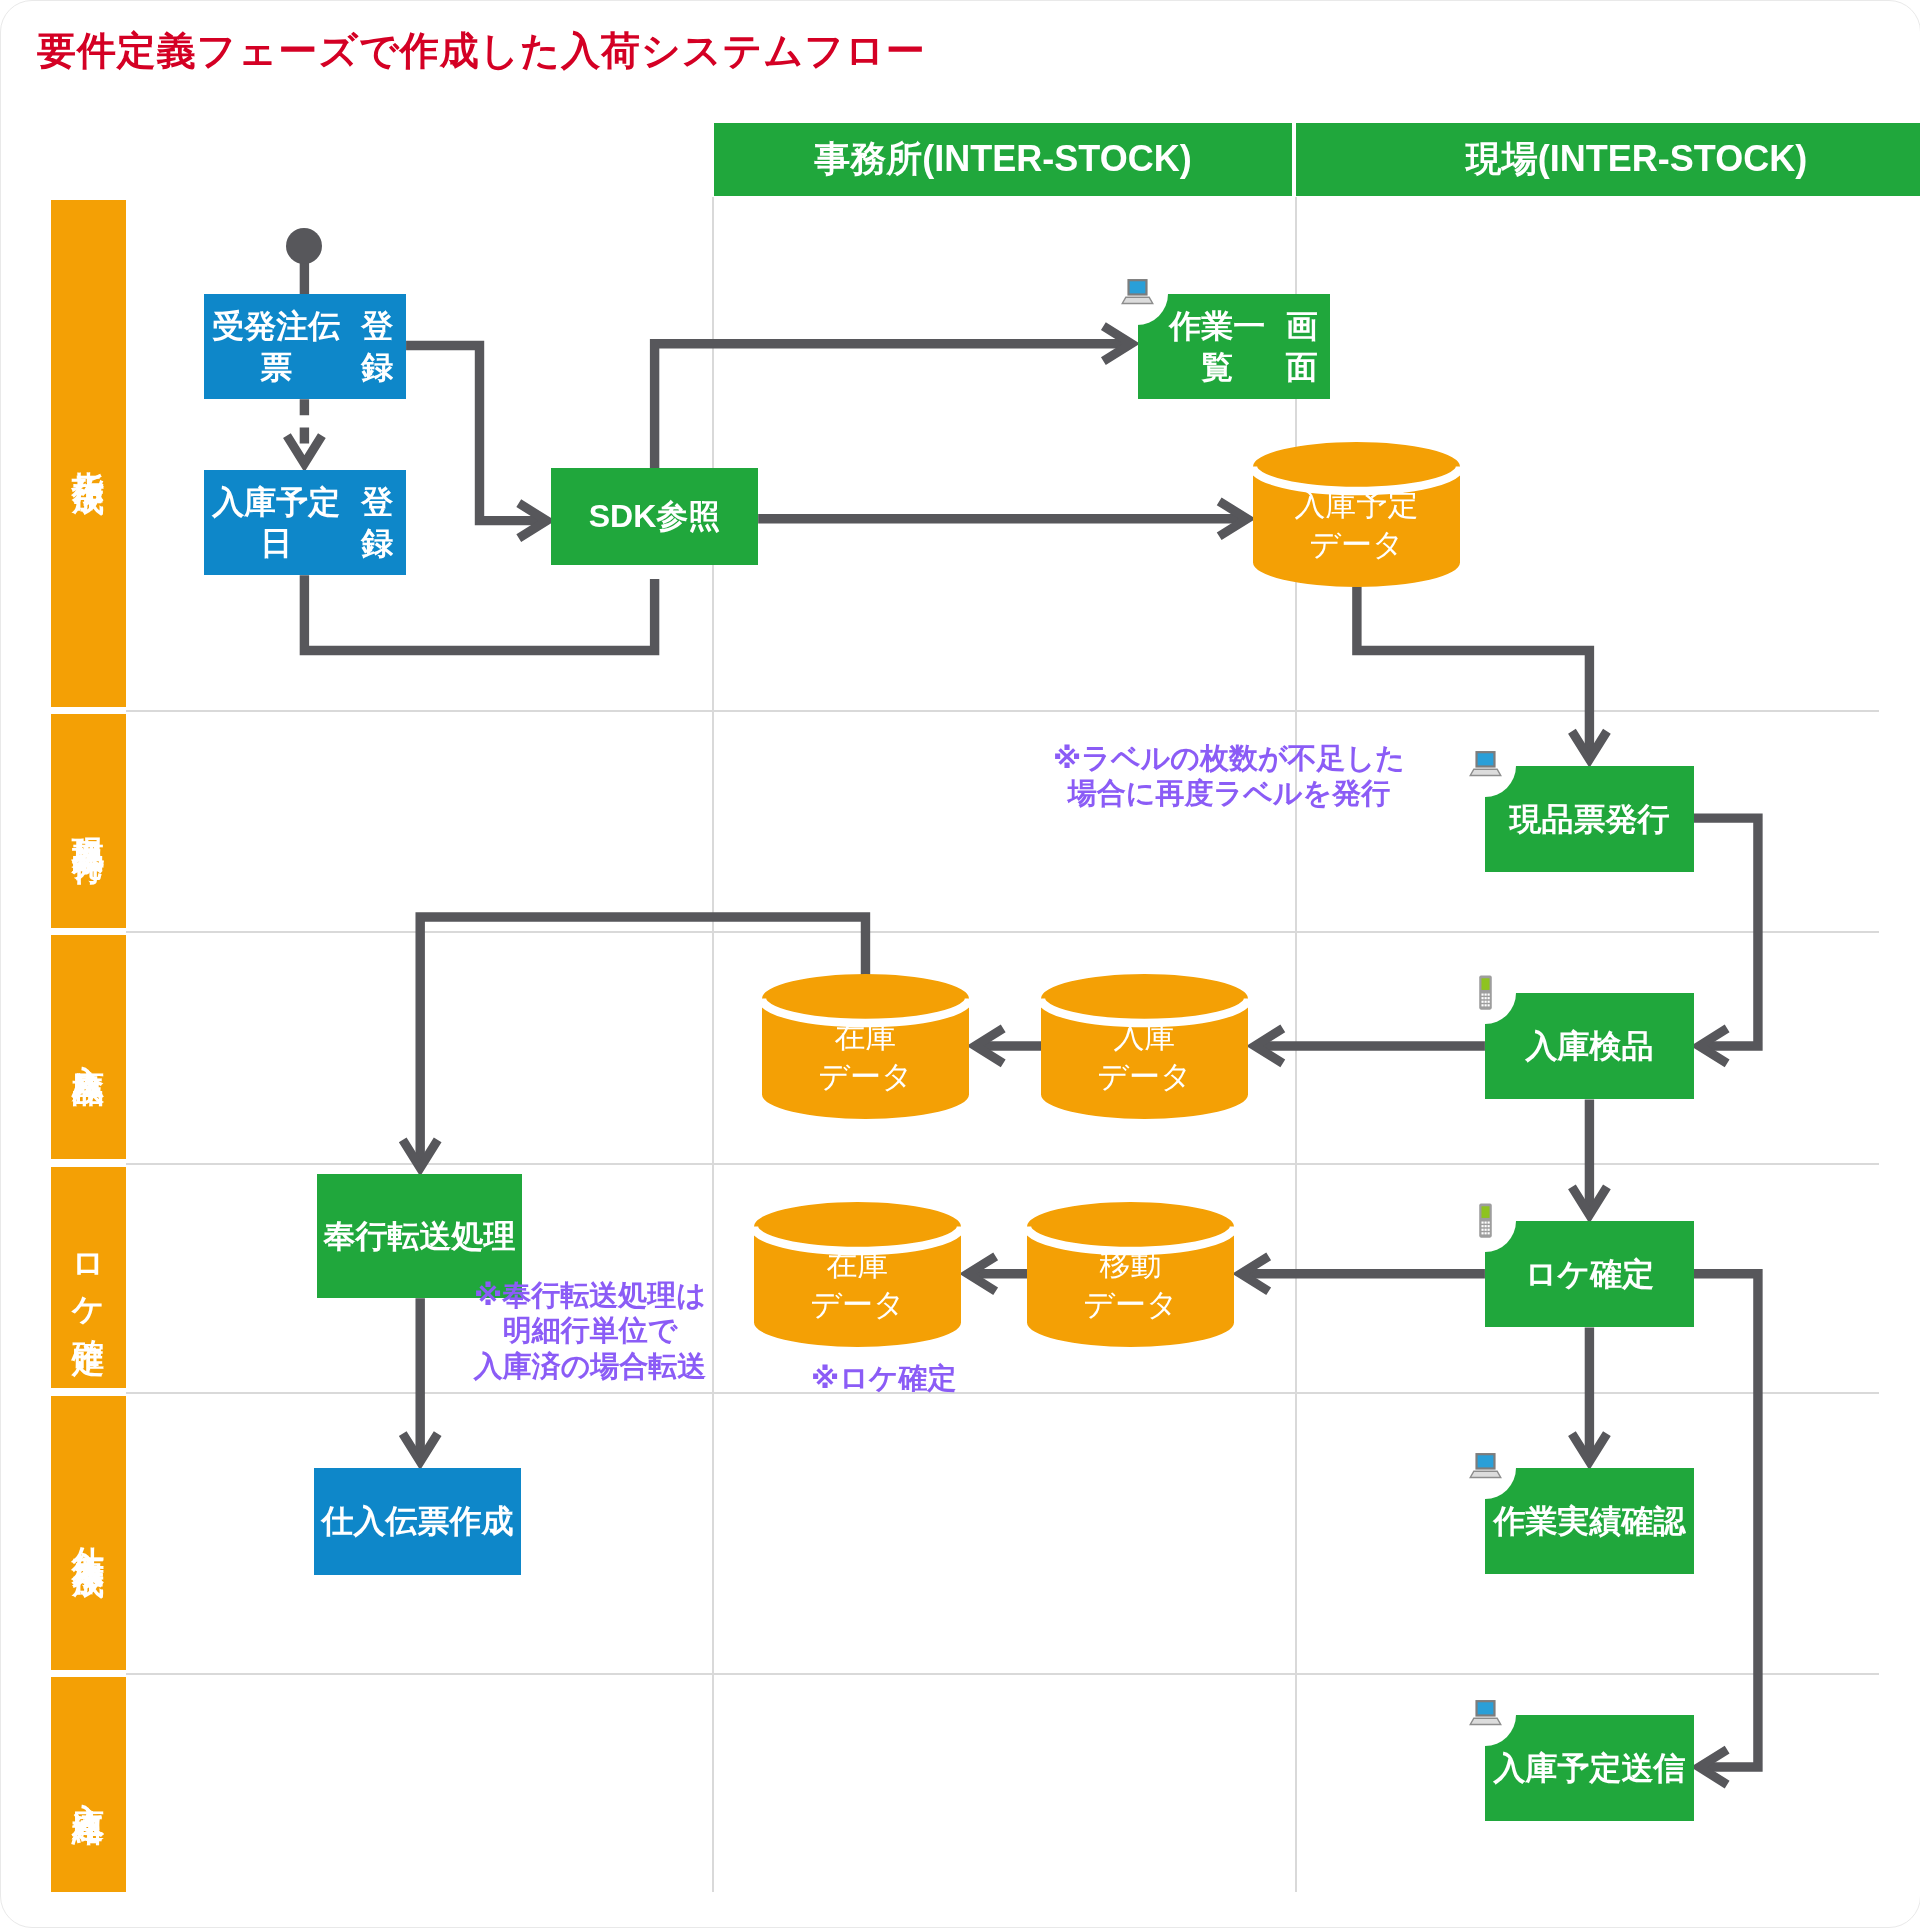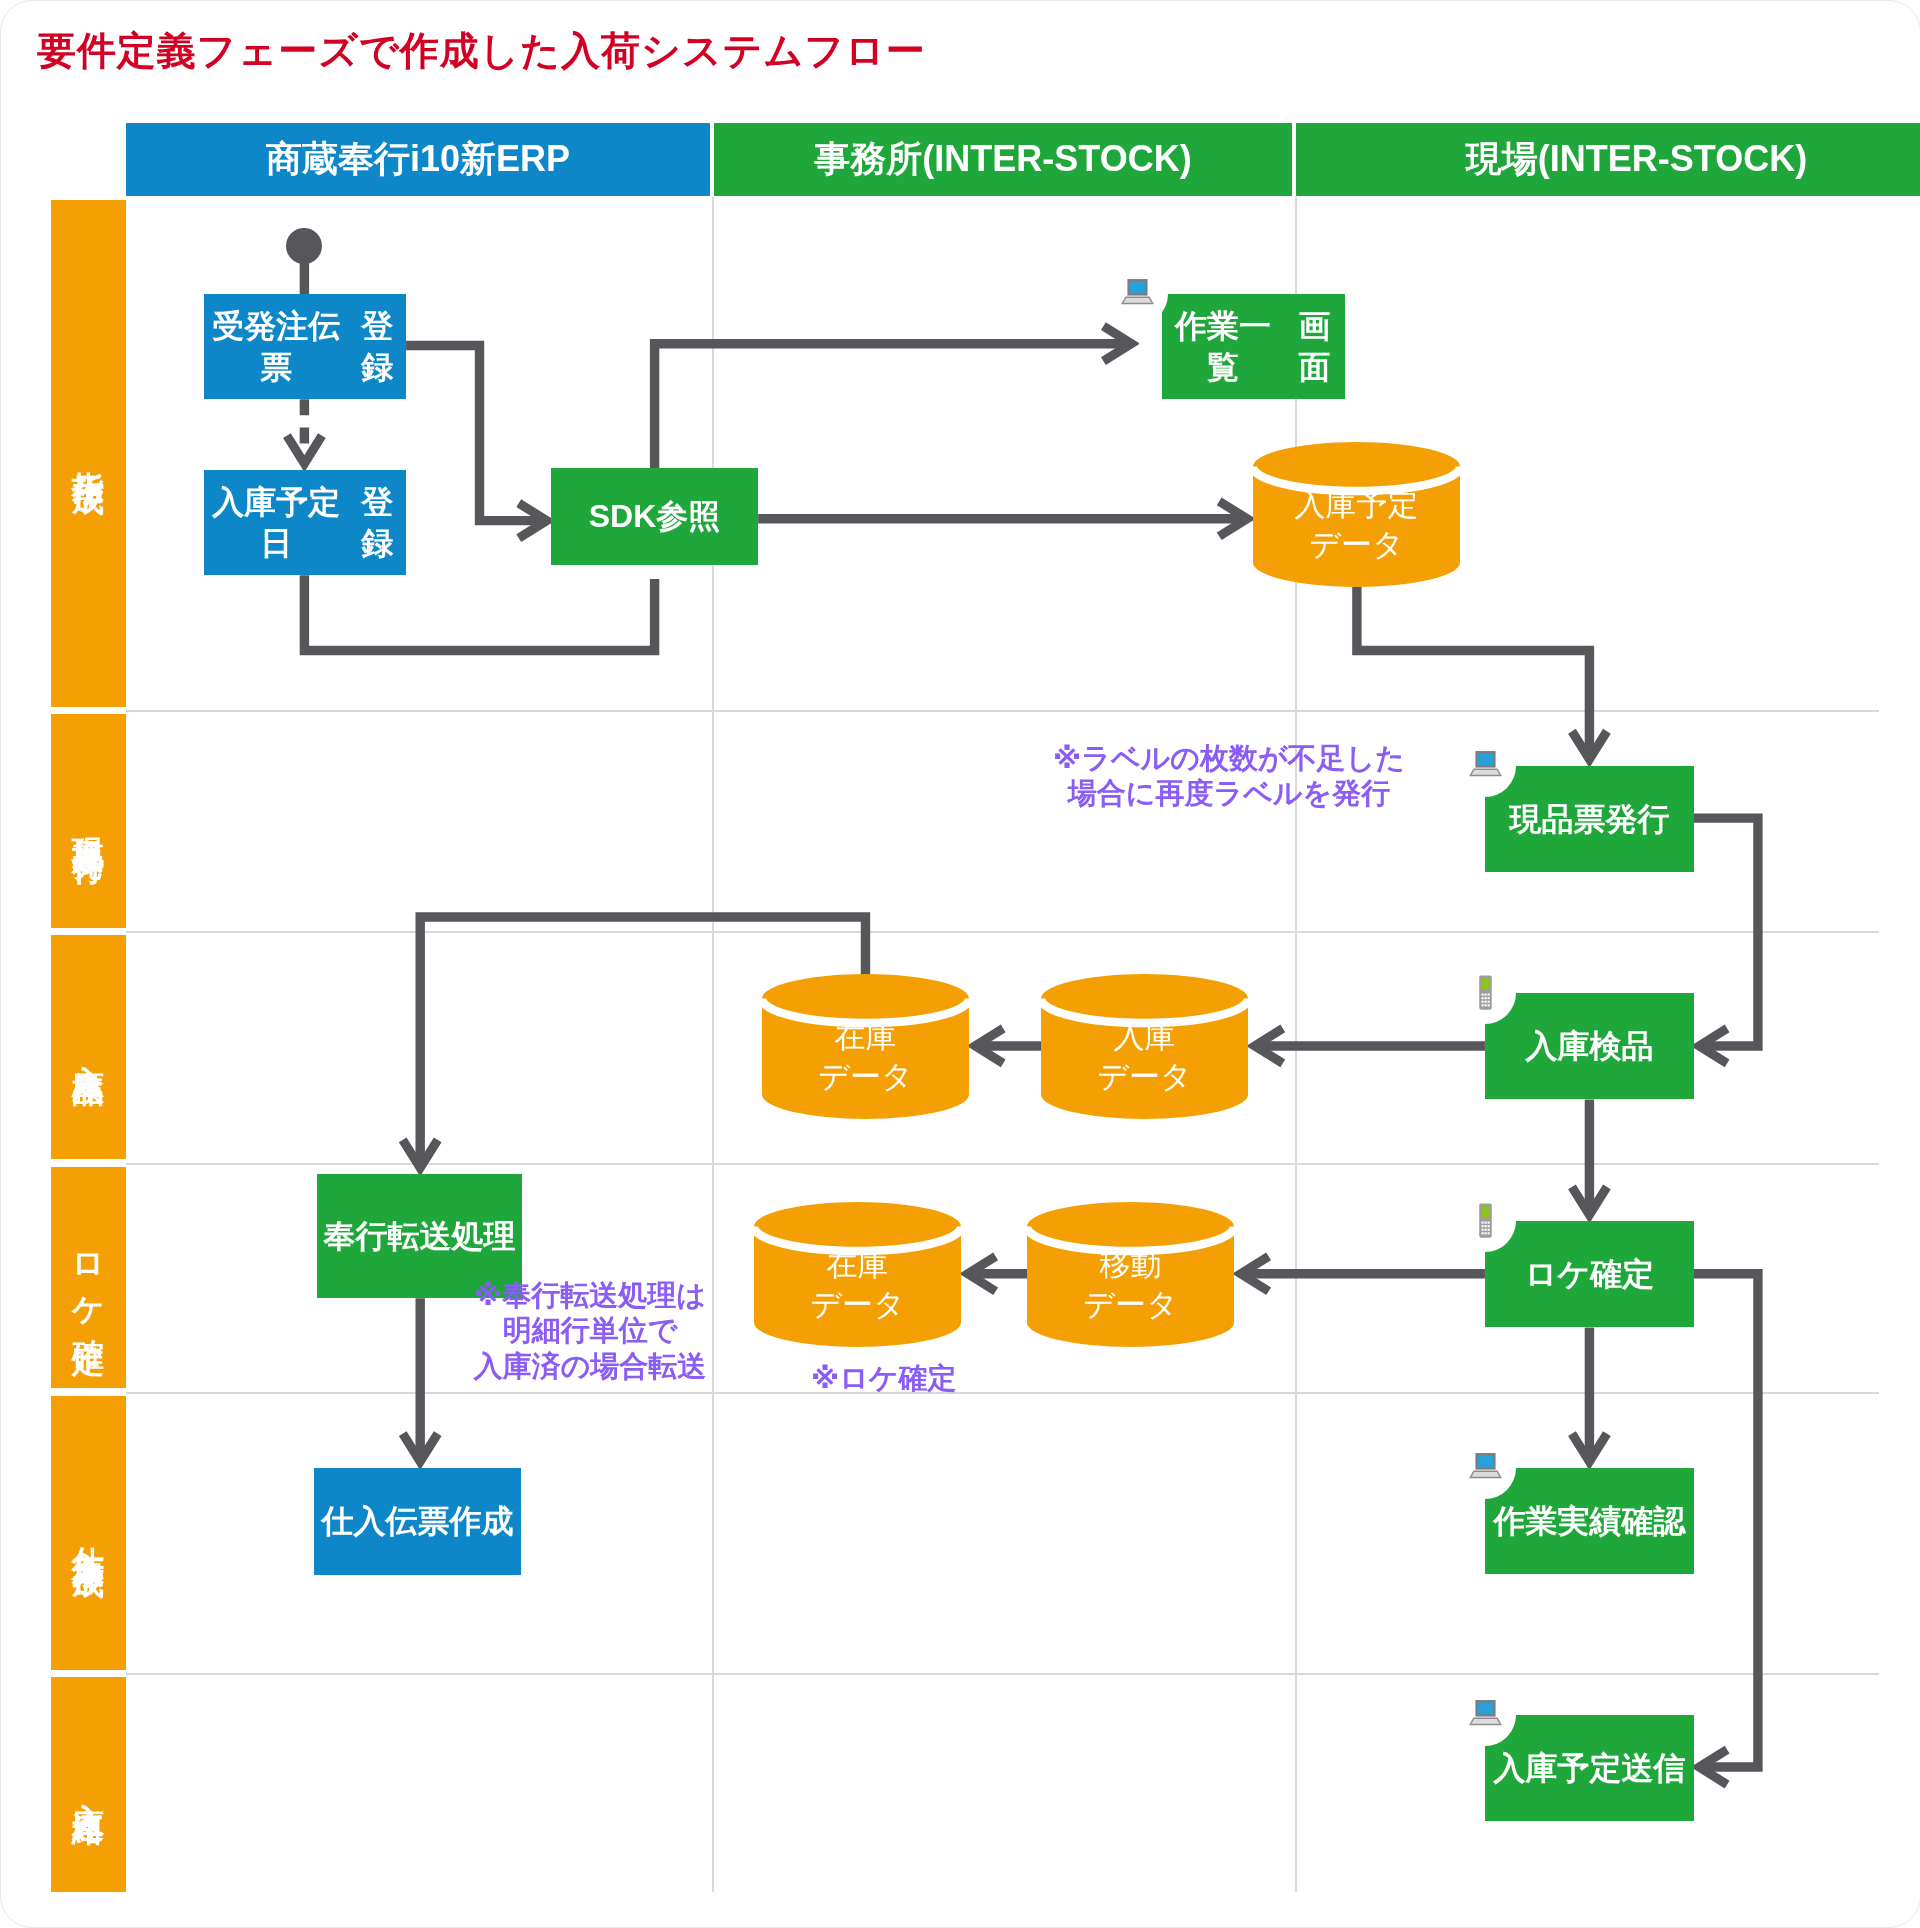--- a/index.html
+++ b/index.html
@@ -30,23 +30,20 @@
   .note{position:absolute;z-index:3;color:#8b5cf6;font-weight:800;font-size:29px;line-height:1.22;text-align:center;}
   .start-dot{position:absolute;z-index:2;width:36px;height:36px;border-radius:50%;background:#57575b;}
 </style>
 </head>
 <body>
 
 <div id="canvas">
 
   <div class="title">要件定義フェーズで作成した入荷システムフロー</div>
 
-  <div class="hdr blue" style="left:125px;width:584px;">
-      <span>商蔵奉行i10新ERP</span>
-    </div>
   <div class="hdr green" style="left:713px;width:578px;">
       <span>事務所(INTER-STOCK)</span>
     </div>
   <div class="hdr green" style="left:1295px;width:681px;">
       <span>現場(INTER-STOCK)</span>
     </div>
 
   <div class="lane" style="top:199px;height:507px;">
       <span>指示作成</span>
     </div>
@@ -107,21 +104,21 @@
     <span>受発注伝票</span>
       <span>登録</span>
   </div>
   <div class="node blue" style="left:203px;top:469px;width:202px;height:105px;">
     <span>入庫予定日</span>
       <span>登録</span>
   </div>
   <div class="node green" style="left:550px;top:467px;width:207px;height:97px;">
     <span>SDK参照</span>
   </div>
-  <div class="node green" style="left:1161px;top:293px;width:183px;height:105px;">
+  <div class="node green" style="left:1137px;top:293px;width:169px;height:105px;padding-left:23px;">
     <span>作業一覧</span>
       <span>画面</span>
   </div>
   <div class="node green" style="left:1484px;top:765px;width:209px;height:106px;">
     <span>現品票発行</span>
   </div>
   <div class="node green" style="left:1484px;top:992px;width:209px;height:106px;">
     <span>入庫検品</span>
   </div>
   <div class="node green" style="left:316px;top:1173px;width:205px;height:124px;">

